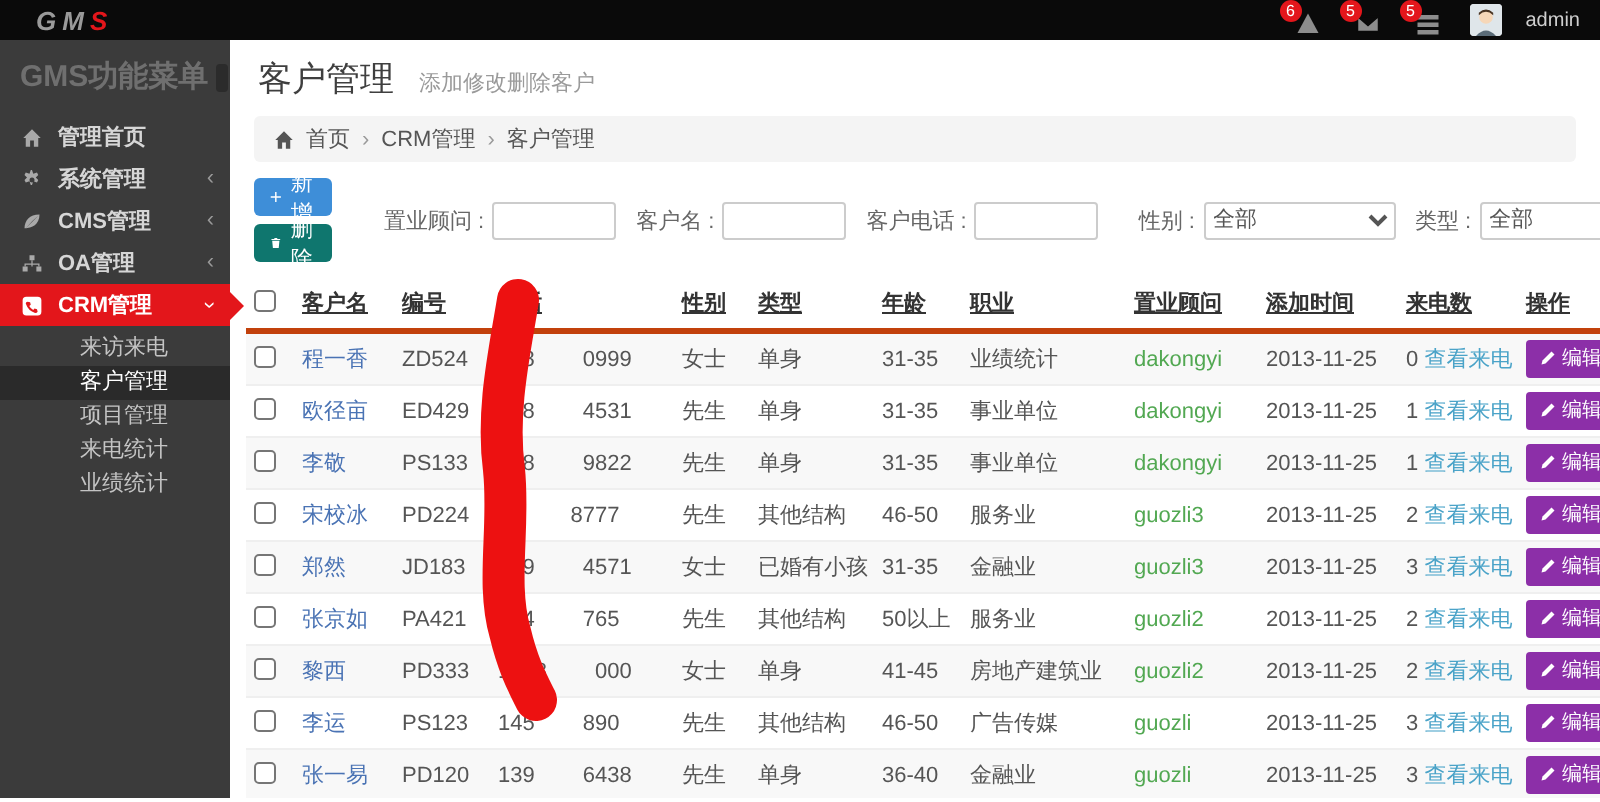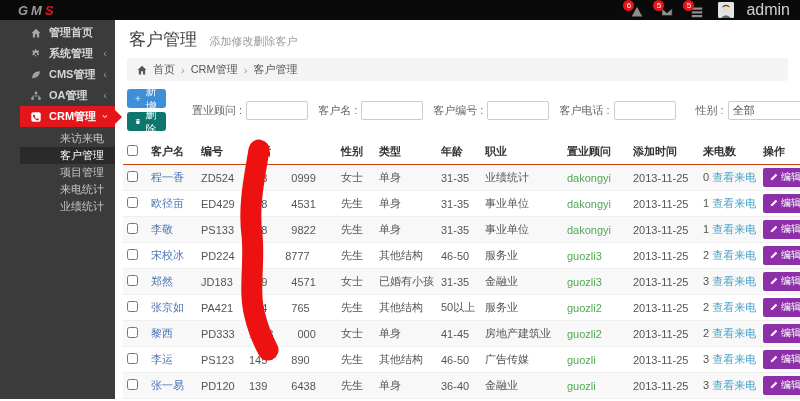--- a/index.html
+++ b/index.html
@@ -10,33 +10,33 @@
   .topbar { height:20px; background:#0a0a0a; display:flex; align-items:center; position:relative; z-index:60; }
   .logo { margin-left:18px; font-size:13px; font-weight:bold; font-style:italic; letter-spacing:3px; }
   .logo .gm { color:#9a9a9a; }
   .logo .s  { color:#e3161b; }
   .top-right { margin-left:auto; display:flex; align-items:center; gap:12px; margin-right:10px; }
   .notif { position:relative; width:18px; height:16px; display:flex; align-items:flex-end; justify-content:center; cursor:pointer; }
   .notif svg { width:12px; height:12px; fill:#8d8d8d; }
   .badge { position:absolute; top:-2px; left:-5px; min-width:11px; height:11px; border-radius:6px;
     background:#e3161b; color:#fff; font-size:8px; line-height:11px; text-align:center; padding:0 2px; }
   .avatar { width:16px; height:16px; border-radius:2px; overflow:hidden; background:#dfe3e6; }
-  .username { color:#cfcfcf; font-size:16px; }
+  .username { color:#cfcfcf; font-size:10px; }
 
   
   .main { display:flex; height:379px; }
 
   
   .sidebar { width:115px; background:#3b3b3b; flex:0 0 115px; overflow:visible; position:relative; z-index:40; }
   .side-header { display:flex; align-items:center; padding:9px 8px 8px 10px; }
   .side-header .txt { color:#6f6f6f; font-size:15px; font-weight:bold; letter-spacing:0; white-space:nowrap; }
   .burger { margin-left:4px; width:16px; height:14px; background:#2b2b2b; border-radius:2px;
     display:flex; flex-direction:column; justify-content:center; gap:2px; padding:0 3px; cursor:pointer; }
   .burger i { display:block; height:1px; background:#8a8a8a; }
-  .menu { margin-top:2px;padding-left:20px; }
+  .menu { margin-top:2px; }
   .m-item { height:21px; display:flex; align-items:center; padding-left:9px; cursor:pointer; position:relative; }
   .m-item .ico { width:14px; text-align:center; margin-right:6px; display:flex; align-items:center; justify-content:center; }
   .m-item .ico svg { width:10px; height:10px; fill:#a9a9a9; }
   .m-item .lbl { color:#d6d6d6; font-size:11px; font-weight:bold; }
   .m-item .chev { margin-left:auto; margin-right:8px; color:#9a9a9a; font-size:11px; line-height:1; }
   .m-item.active { background:#e3161b; }
   .m-item.active .lbl { color:#fff; }
   .m-item.active .ico svg { fill:#fff; }
   .m-item.active .chev { color:#fff; transform:rotate(-90deg); }
   .m-item.active::after { content:""; position:absolute; right:-7px; top:50%; margin-top:-7px;
@@ -68,21 +68,21 @@
   .f-row { display:flex; align-items:center; gap:10px; }
   .f-group { display:flex; align-items:center; }
   .f-label { font-size:11px; color:#666; margin-right:4px; white-space:nowrap; text-align:right; }
   .f-input { width:62px; height:19px; border:1px solid #ccc; border-radius:2px; font-size:11px; padding:0 4px; }
   .f-select { width:96px; height:19px; border:1px solid #ccc; border-radius:2px; font-size:11px; color:#555; background:#fff; }
   .btn-search { background:#ececec; border:1px solid #c9c9c9; color:#444; height:20px; }
   .btn-search svg { fill:none; stroke:#444; stroke-width:2; }
 
   
   table { width:calc(100% - 14px); margin:2px 6px 0 8px; border-collapse:collapse; table-layout:fixed; font-size:11px; }
-  th { text-align:left; font-weight:bold; color:#333; padding:5px 2px; border-bottom:1px solid #c2410c; }
+  th { text-align:left; font-weight:bold; color:#333; padding:5px 2px; border-bottom:3px solid #c2410c;text-decoration:underline; }
   td { padding:3px 2px; color:#555; border-bottom:1px solid #efefef; height:22px;
        white-space:nowrap; overflow:hidden; }
   tbody tr:nth-child(odd) td { background:#f8f8f8; }
   input[type=checkbox] { width:11px; height:11px; margin-left:2px; }
   .lnk { color:#4a73b4; text-decoration:none; cursor:pointer; }
   .grn { color:#52a852; text-decoration:none; cursor:pointer; }
   .blu { color:#4aa3c8; text-decoration:none; cursor:pointer; }
   .ph-gap { display:inline-block; width:24px; }
   .edit-btn { background:#8c2fa8; border:none; border-radius:2px; color:#fff; font-size:10px;
     padding:2px 7px 3px; display:inline-flex; align-items:center; gap:3px; cursor:pointer; font-family:inherit; }
@@ -123,20 +123,28 @@
         <path d="M3 16 Q8 10.5 13 16 Z" fill="#5a6b77"></path>
       </svg>
     </div>
     <span class="username">admin</span>
   </div>
 </div>
 
 <div class="main">
 
   <div class="sidebar">
+    <div class="side-header">
+      <span class="txt">GMS功能菜单</span>
+      <span class="burger">
+          <i></i>
+          <i></i>
+          <i></i>
+        </span>
+    </div>
     <div class="menu">
       <div class="m-item">
         <span class="ico">
             <svg viewBox="0 0 16 16">
               <path d="M8 1 L15 8 H13 V15 H9.5 V10 H6.5 V15 H3 V8 H1 Z"></path>
             </svg>
           </span>
         <span class="lbl">管理首页</span>
       </div>
       <div class="m-item">
@@ -224,24 +232,20 @@
         </button>
       </div>
       <div class="filters">
         <div class="f-row">
           <div class="f-group">
             <span class="f-label">置业顾问 :</span>
             <input class="f-input" type="text" style="">
           </div>
           <div class="f-group">
             <span class="f-label">客户名 :</span>
-            <input class="f-input" type="text" style="">
-          </div>
-          <div class="f-group">
-            <span class="f-label">客户编号 :</span>
             <input class="f-input" type="text" style="">
           </div>
           <div class="f-group">
             <span class="f-label">客户电话 :</span>
             <input class="f-input" type="text" style="">
           </div>
         </div>
         <div class="f-row">
           <div class="f-group">
             <span class="f-label">性别 :</span>

